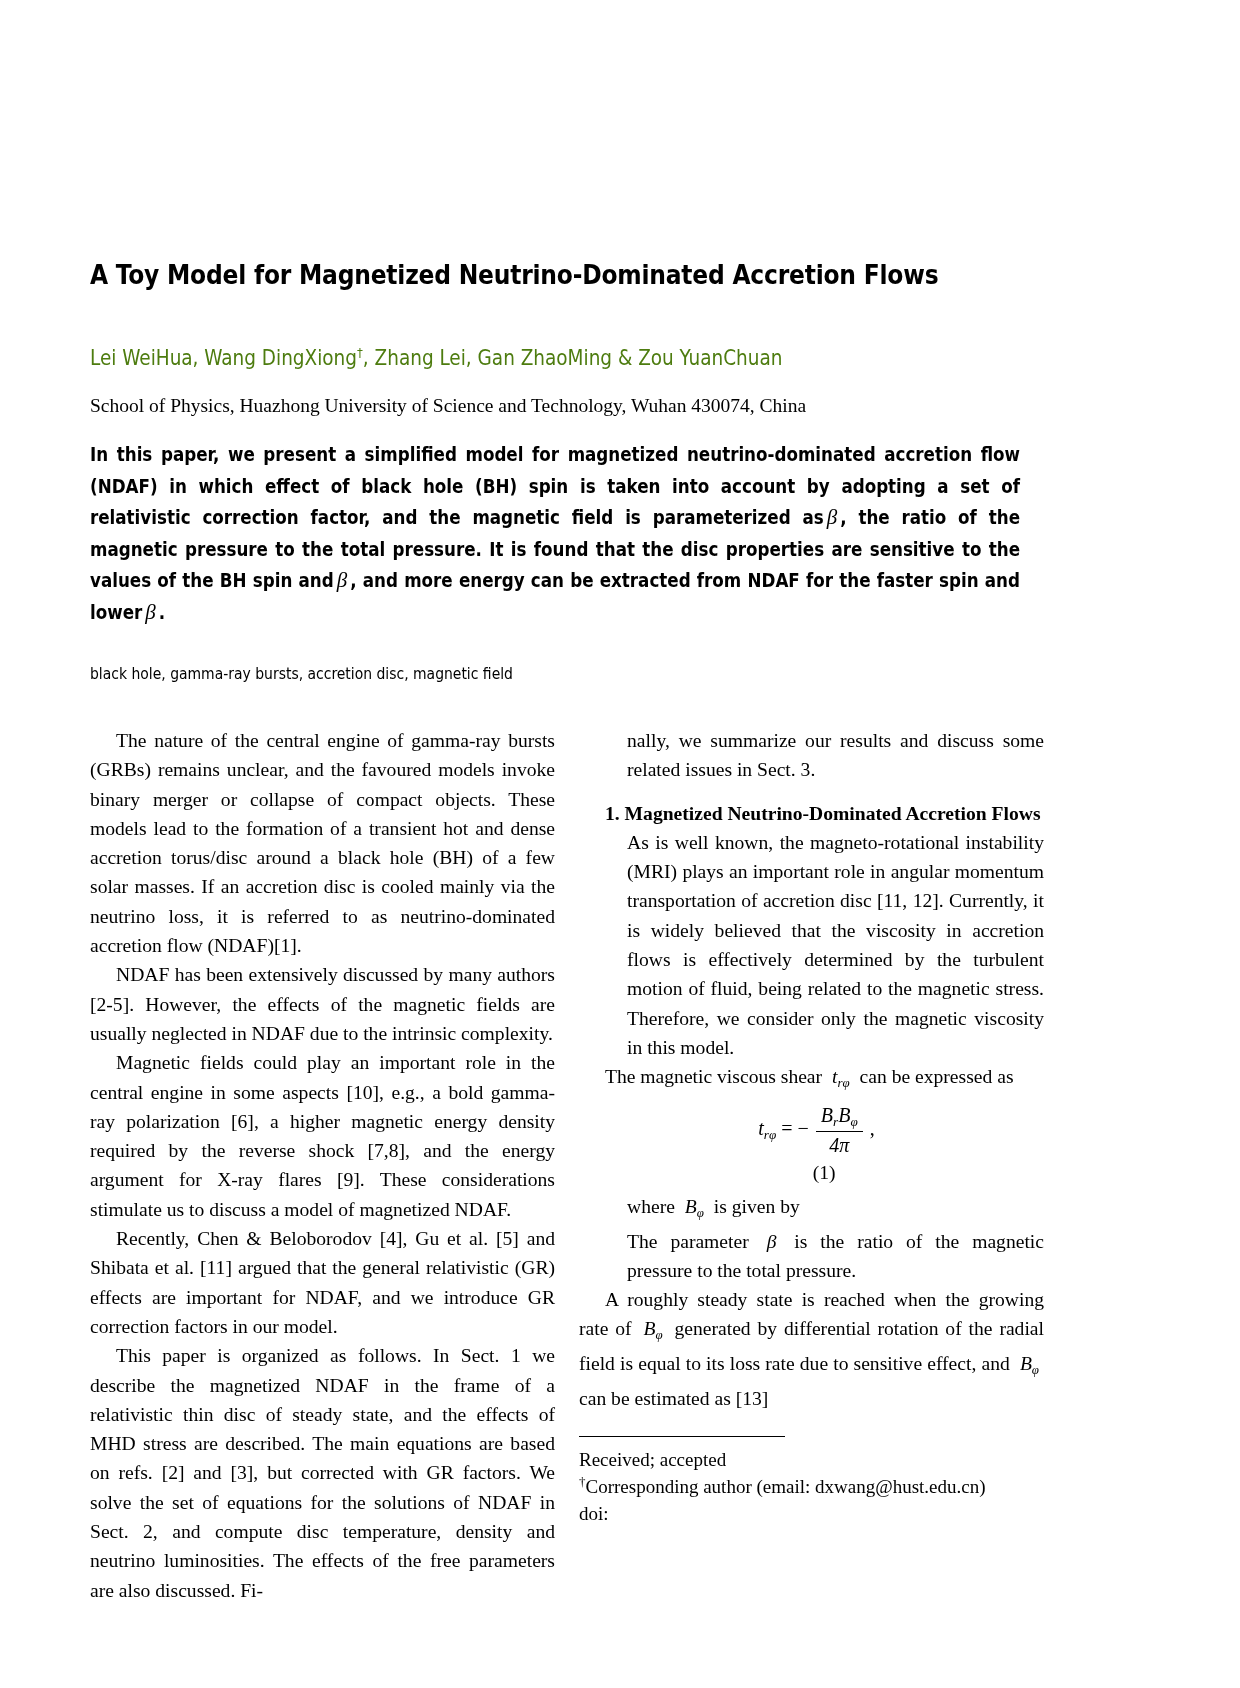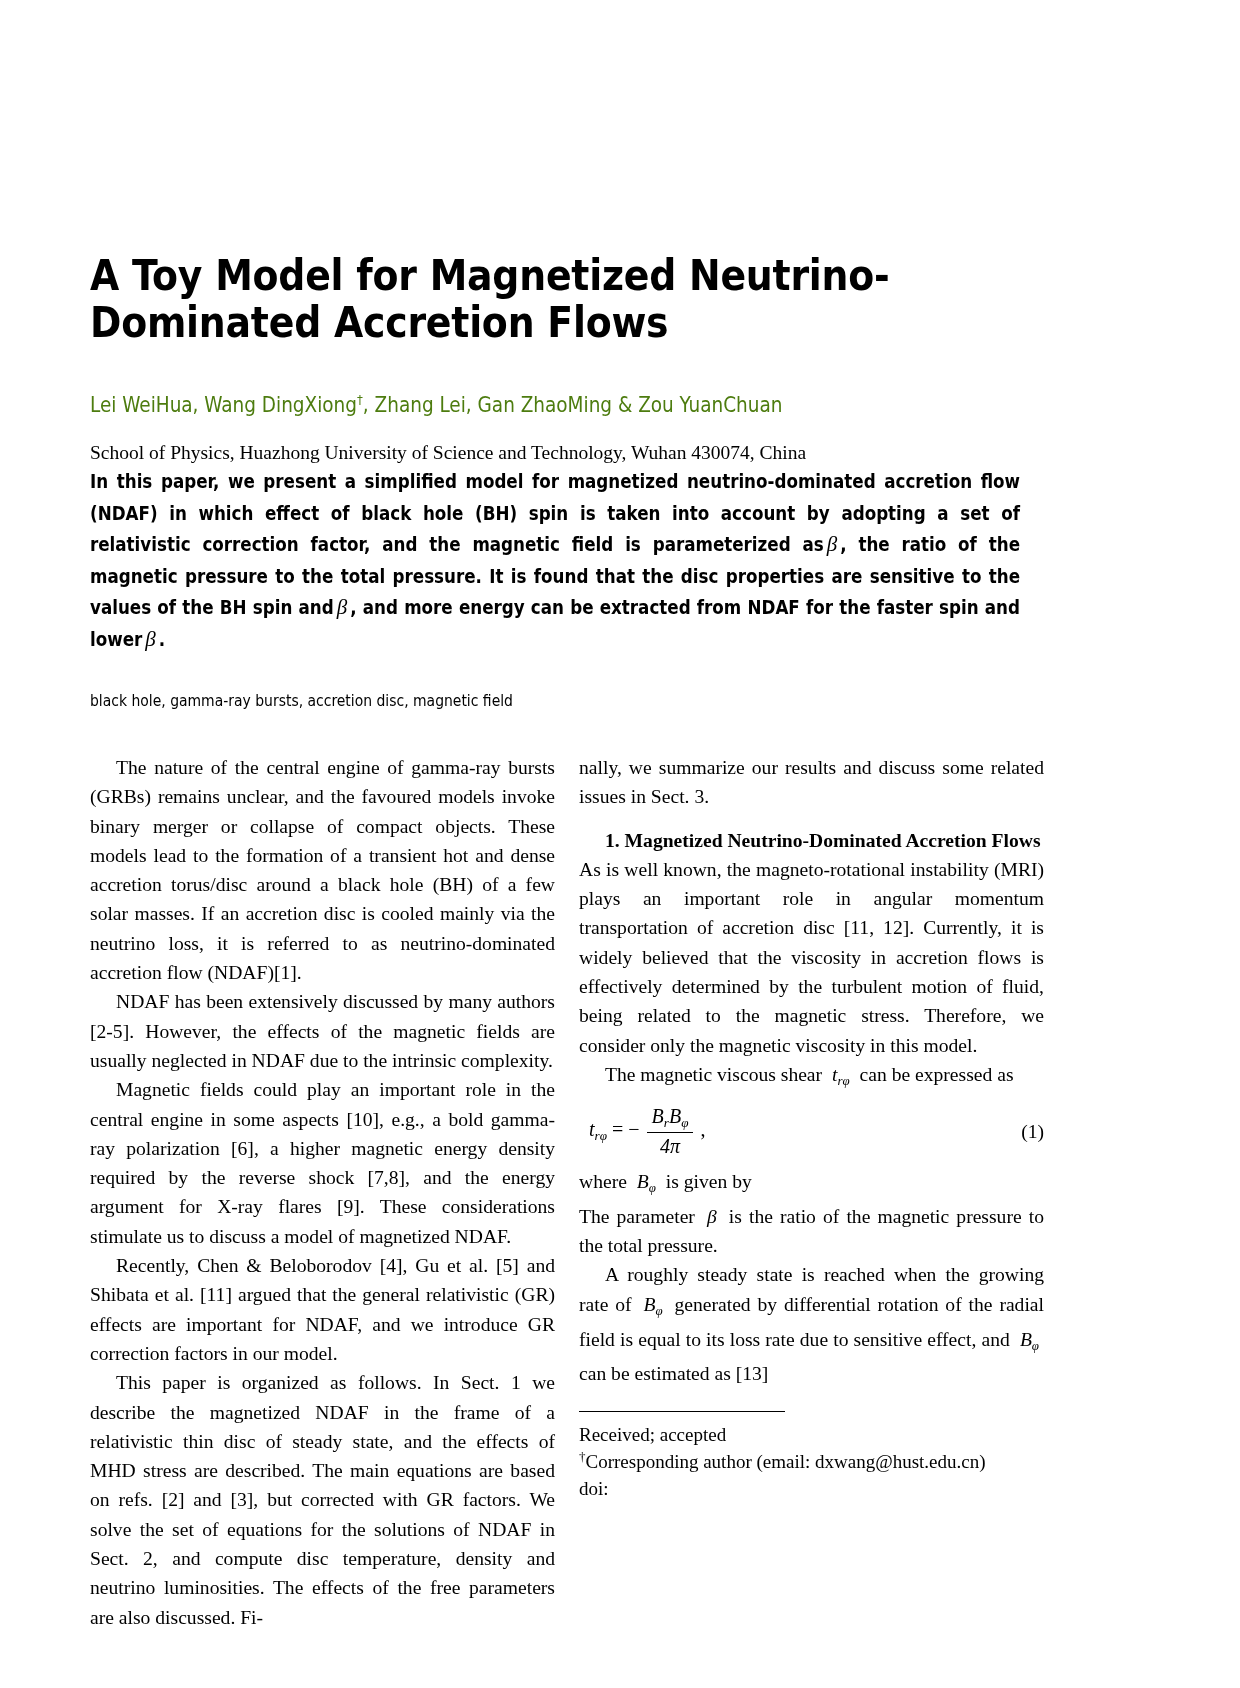--- a/index.html
+++ b/index.html
@@ -22,21 +22,21 @@
     left: 90px;
     top: 0;
     width: 970px;
   }
 
   
   .title {
     margin-top: 252px;
     font-family: "DejaVu Sans Condensed", "Liberation Sans Narrow", "Liberation Sans", sans-serif;
     font-weight: 700;
-    font-size: 42px;
+    font-size: 26px;
     line-height: 47px;
     letter-spacing: -0.2px;
     color: #000;
     width: 930px;
   }
 
   .authors {
     margin-top: 46px;
     font-family: "DejaVu Sans Condensed", "Liberation Sans", sans-serif;
     font-weight: 400;
@@ -51,20 +51,21 @@
   }
 
   .affiliation {
     margin-top: 22px;
     font-family: "Liberation Serif", "DejaVu Serif", serif;
     font-size: 19.5px;
     line-height: 26px;
   }
 
   .abstract {
+    margin-top: 20px;
     font-family: "DejaVu Sans Condensed", "Liberation Sans", sans-serif;
     font-weight: 700;
     font-size: 18.6px;
     line-height: 31.5px;
     text-align: justify;
     width: 930px;
   }
   .abstract .mathvar {
     font-family: "Liberation Serif", "DejaVu Serif", serif;
     font-style: italic;
@@ -95,20 +96,21 @@
     text-align: justify;
     text-justify: inter-word;
   }
   .col p {
     margin: 0;
     text-indent: 26px;
     hyphens: manual;
   }
   .col p.noindent {
     text-indent: 0;
+    margin-left: 48px;
   }
   .sec-head {
     margin: 0;
     font-weight: 700;
     text-indent: 0;
     font-size: 19.6px;
     line-height: 29.3px;
     padding-top: 14px;
   }
 
@@ -131,20 +133,21 @@
     padding: 0 5px;
     white-space: nowrap;
   }
 
   .eq-row {
     display: flex;
     align-items: center;
     text-indent: 0;
     margin: 6px 0 4px 0;
     min-height: 62px;
+    flex-direction: column;
   }
   .eq-body {
     flex: 1;
     padding-left: 10px;
     font-size: 20px;
   }
   .eq-num {
     width: 48px;
     text-align: right;
     font-size: 19.6px;

